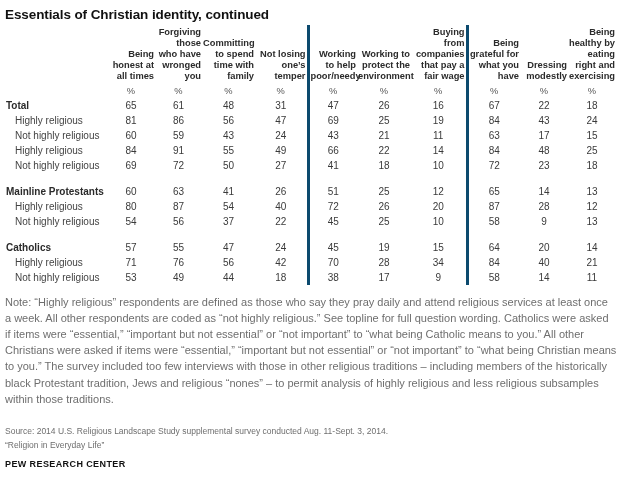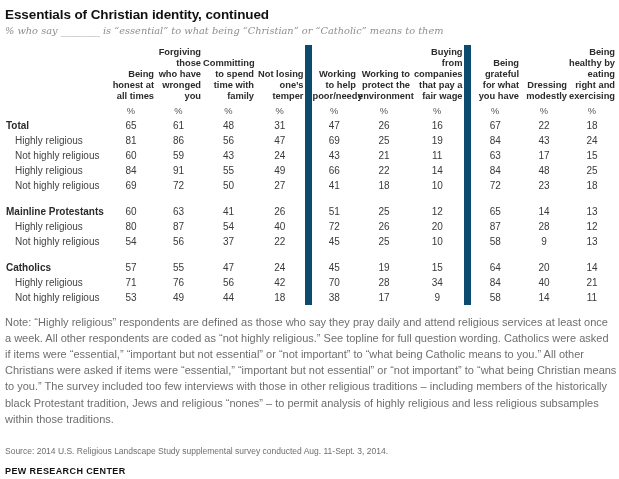--- a/index.html
+++ b/index.html
@@ -32,39 +32,38 @@
     line-height: 1.18; text-align: right; vertical-align: bottom;
     padding-bottom: 1px;
   }
   thead th.label, td.label { text-align: left; padding-left: 2px; }
   td.unit { font-size: 9.3px; color: #555; text-align: center; padding-top: 1px; padding-bottom: 3px; }
   tbody td { font-size: 10px; text-align: center; color: #3a3a3a; height: 15px; }
   tbody td.label { font-size: 10px; }
   tr.r-group td.label { font-weight: bold; color: #2b2b2b; margin-top: 40px; }
   tr.r-sub td.label { padding-left: 10px; color: #444; }
   tr.gap td { padding-top: 13px; }
-  .vline { border-left: 7px solid #0c4a6e; }
+  .vline { border-left: 3px solid #0c4a6e; }
 
   .notes {
     margin-top: 9px; font-size: 11px; color: #6e6e6e;
     line-height: 1.47; width: 612px;
   }
   .source { margin-top: 18px; font-size: 8.5px; color: #6e6e6e; line-height: 1.47; }
   .report { margin-top: 3px; font-size: 8.5px; color: #6e6e6e; }
   .org {
     margin-top: 9px; font-size: 9px; font-weight: bold;
     color: #111; letter-spacing: 0.4px;
   }
 </style>
 </head>
 <body>
 
 <div class="page">
   <div class="title">Essentials of Christian identity, continued</div>
-  <div class="subtitle">% who say ________ is “essential” to what being “Christian” or “Catholic” means to them</div>
 
   <table class="data">
       <colgroup>
         <col style="width: 102px;">
         <col style="width: 48px;">
         <col style="width: 47px;">
         <col style="width: 53px;">
         <col style="width: 53px;">
         <col style="width: 49px;">
         <col style="width: 54px;">
@@ -243,14 +242,15 @@
           <td>9</td>
           <td class="vline">58</td>
           <td>14</td>
           <td>11</td>
         </tr>
       </tbody>
     </table>
 
   <div class="notes">Note: “Highly religious” respondents are defined as those who say they pray daily and attend religious services at least once a week. All other respondents are coded as “not highly religious.” See topline for full question wording. Catholics were asked if items were “essential,” “important but not essential” or “not important” to “what being Catholic means to you.” All other Christians were asked if items were “essential,” “important but not essential” or “not important” to “what being Christian means to you.” The survey included too few interviews with those in other religious traditions – including members of the historically black Protestant tradition, Jews and religious “nones” – to permit analysis of highly religious and less religious subsamples within those traditions.</div>
   <div class="source">Source: 2014 U.S. Religious Landscape Study supplemental survey conducted Aug. 11-Sept. 3, 2014.</div>
+  <div class="report">“Religion in Everyday Life”</div>
   <div class="org">PEW RESEARCH CENTER</div>
 </div>
 
 </body></html>

